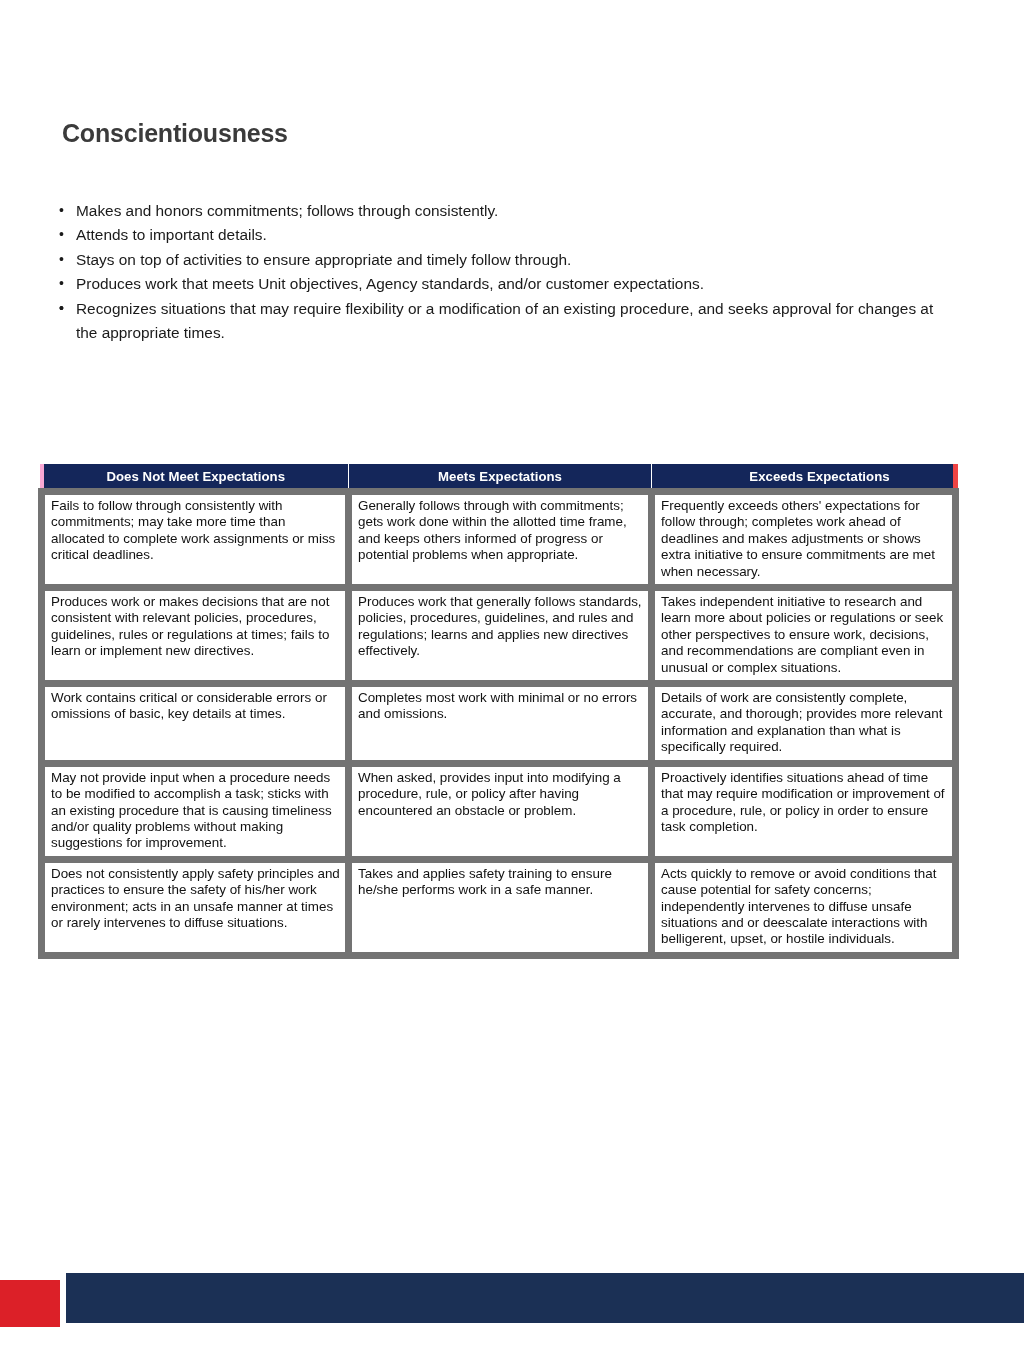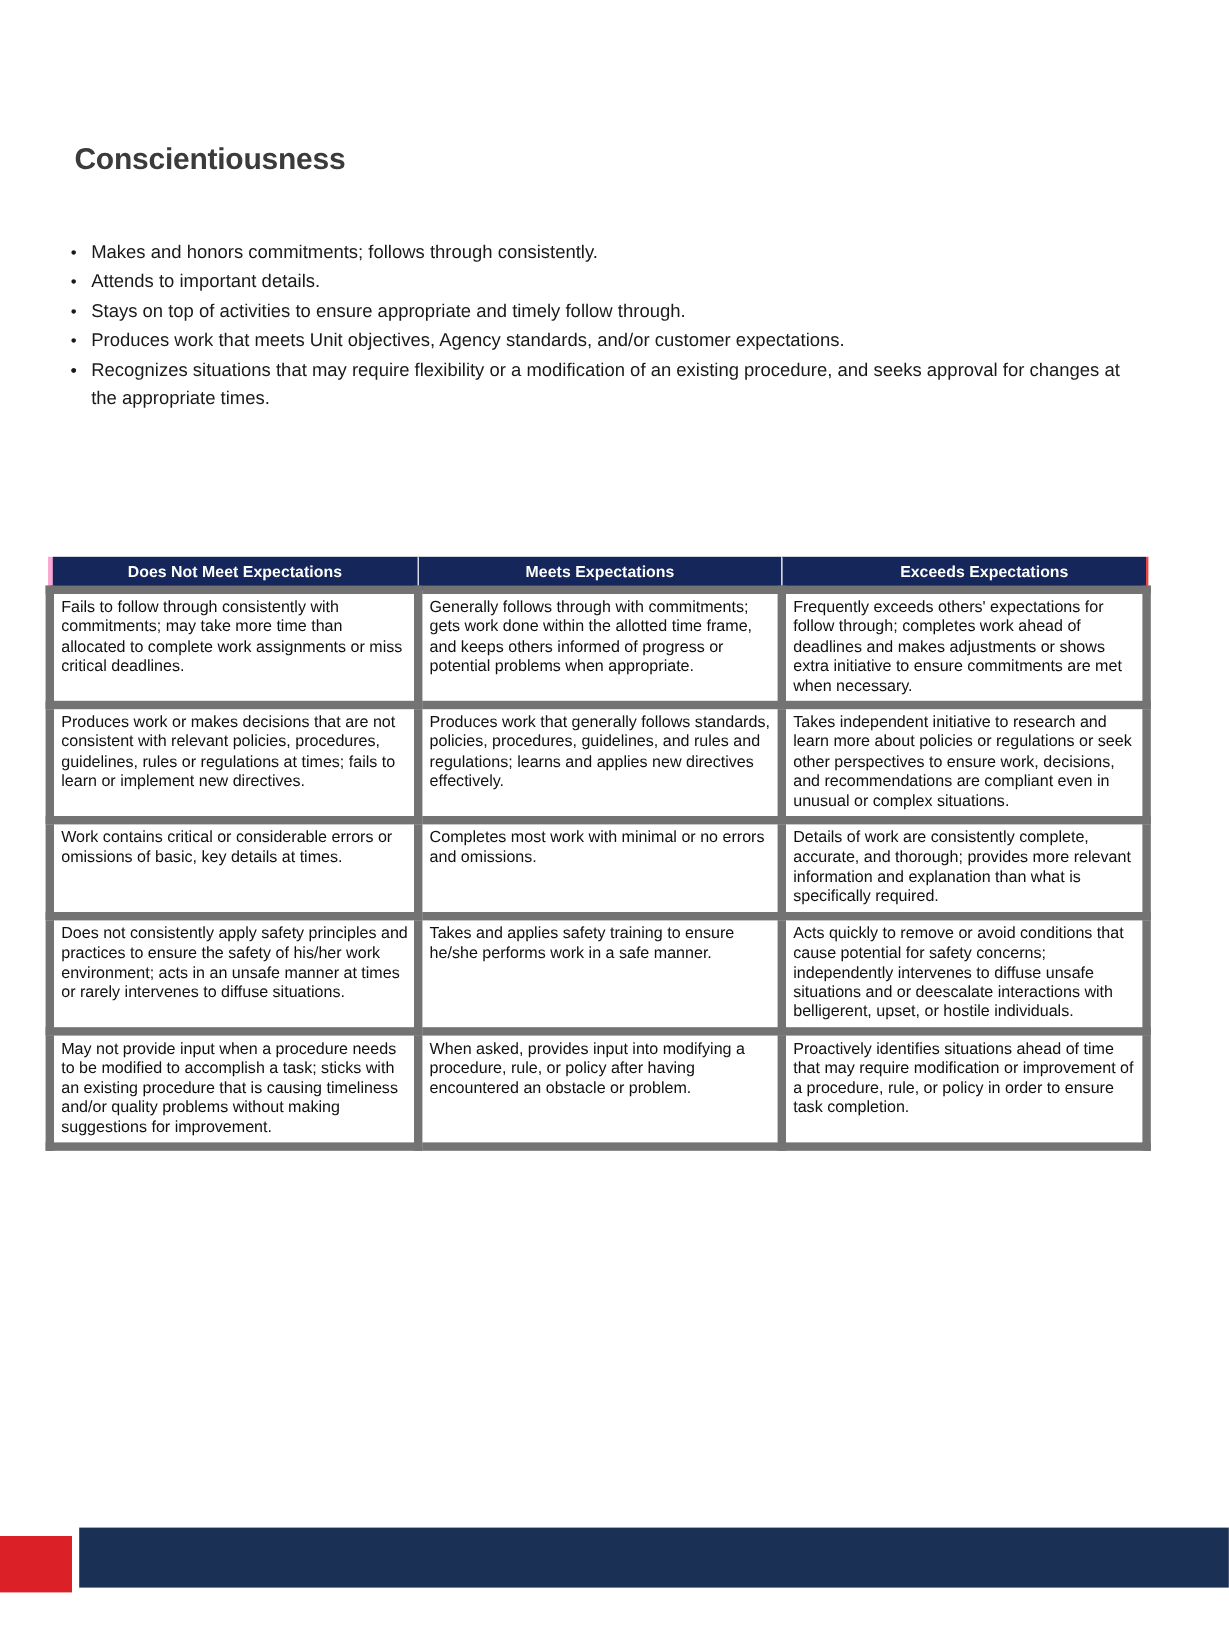--- a/index.html
+++ b/index.html
@@ -74,21 +74,21 @@
     font-weight: bold;
     text-align: center;
     padding: 3px 2px 4px 2px;
     border: 1px solid #ffffff;
     border-top: 1px solid #14265a;
     letter-spacing: 0.05px;
     height: 16px;
     vertical-align: middle;
   }
   .rubric-table thead th.first { border-left: 4px solid #f9a8d4; }
-  .rubric-table thead th.last  { border-right: 2px solid #ef4444; padding-left: 36px; }
+  .rubric-table thead th.last  { border-right: 5px solid #ef4444; padding-left: 36px; }
 
   .rubric-table tbody td {
     border: 7px solid #737373;
     vertical-align: top;
     padding: 3px 5px 4px 6px;
     font-size: 13.4px;
     line-height: 16.4px;
     color: #111111;
     background: #ffffff;
   }
@@ -165,26 +165,26 @@
       <td>Produces work or makes decisions that are not consistent with relevant policies, procedures, guidelines, rules or regulations at times; fails to learn or implement new directives.</td>
       <td>Produces work that generally follows standards, policies, procedures, guidelines, and rules and regulations; learns and applies new directives effectively.</td>
       <td>Takes independent initiative to research and learn more about policies or regulations or seek other perspectives to ensure work, decisions, and recommendations are compliant even in unusual or complex situations.</td>
     </tr>
     <tr>
       <td>Work contains critical or considerable errors or omissions of basic, key details at times.</td>
       <td>Completes most work with minimal or no errors and omissions.</td>
       <td>Details of work are consistently complete, accurate, and thorough; provides more relevant information and explanation than what is specifically required.</td>
     </tr>
     <tr>
+      <td>May not provide input when a procedure needs to be modified to accomplish a task; sticks with an existing procedure that is causing timeliness and/or quality problems without making suggestions for improvement.</td>
+      <td>When asked, provides input into modifying a procedure, rule, or policy after having encountered an obstacle or problem.</td>
+      <td>Proactively identifies situations ahead of time that may require modification or improvement of a procedure, rule, or policy in order to ensure task completion.</td>
+    </tr>
+    <tr>
       <td>Does not consistently apply safety principles and practices to ensure the safety of his/her work environment; acts in an unsafe manner at times or rarely intervenes to diffuse situations.</td>
       <td>Takes and applies safety training to ensure he/she performs work in a safe manner.</td>
       <td>Acts quickly to remove or avoid conditions that cause potential for safety concerns; independently intervenes to diffuse unsafe situations and or deescalate interactions with belligerent, upset, or hostile individuals.</td>
-    </tr>
-    <tr>
-      <td>May not provide input when a procedure needs to be modified to accomplish a task; sticks with an existing procedure that is causing timeliness and/or quality problems without making suggestions for improvement.</td>
-      <td>When asked, provides input into modifying a procedure, rule, or policy after having encountered an obstacle or problem.</td>
-      <td>Proactively identifies situations ahead of time that may require modification or improvement of a procedure, rule, or policy in order to ensure task completion.</td>
     </tr>
   </tbody>
 </table>
 
 <div class="footer-red"></div>
 <div class="footer-navy"></div>
 
 </body></html>

